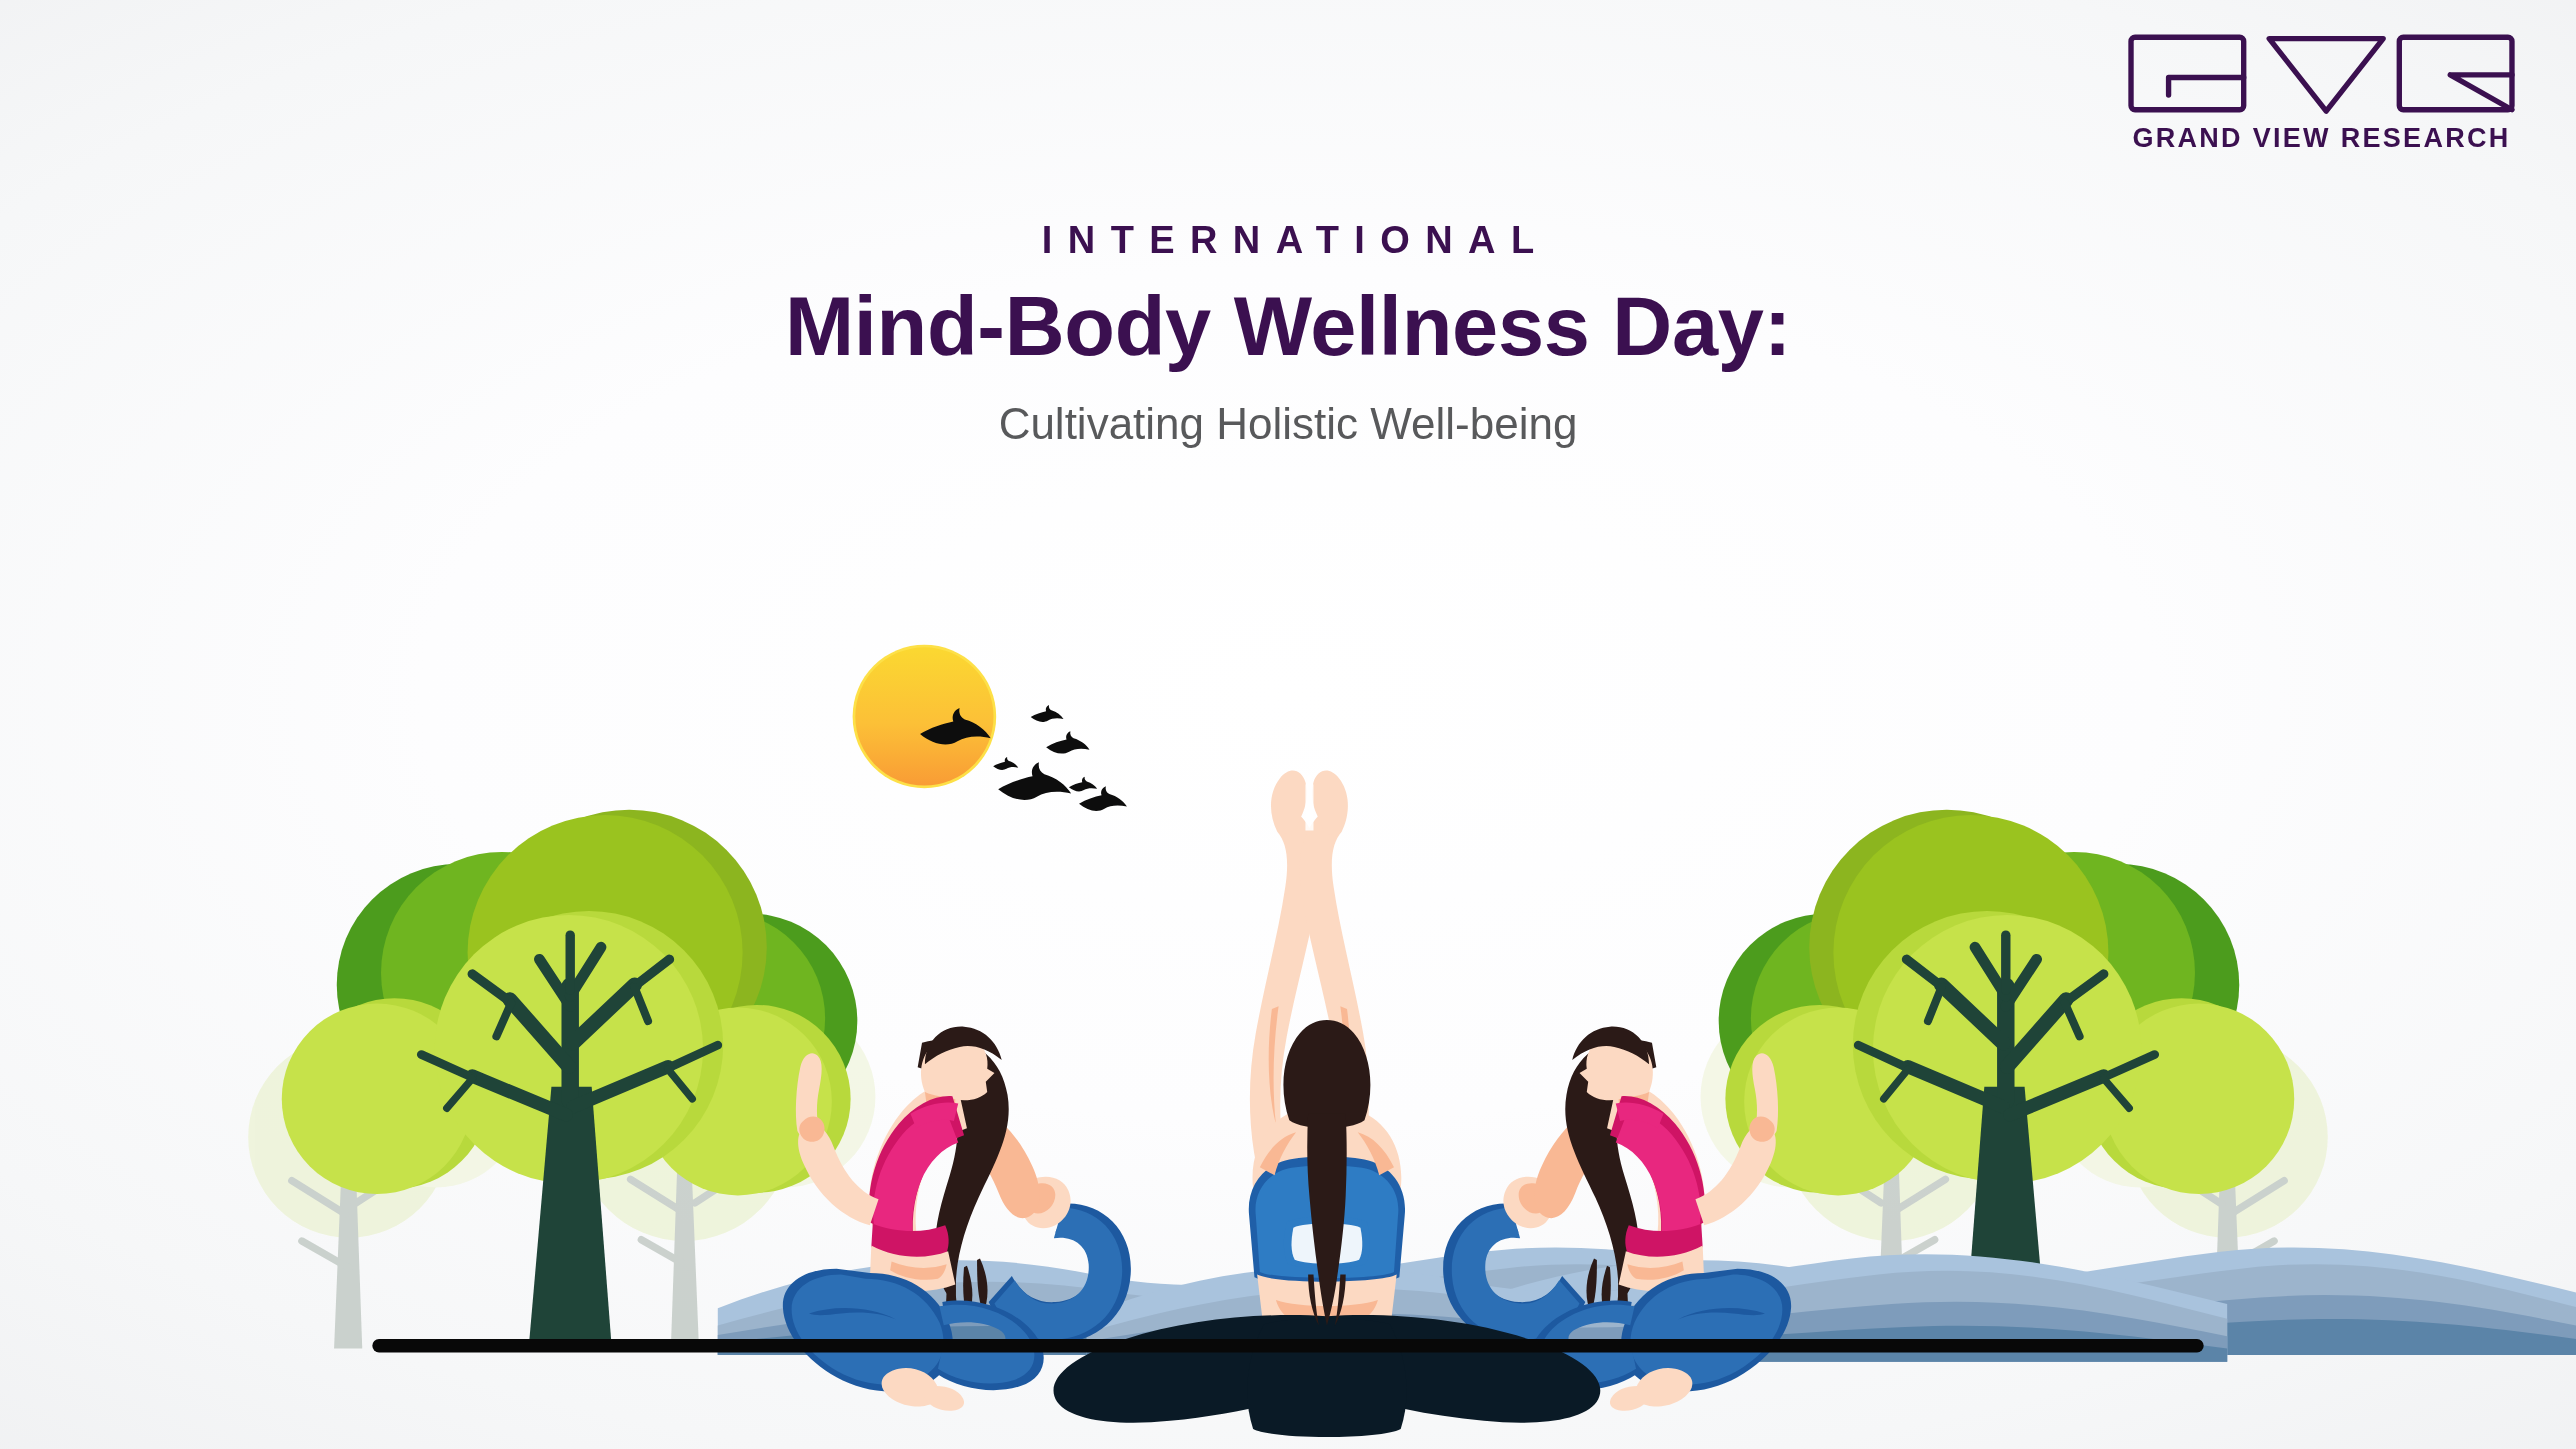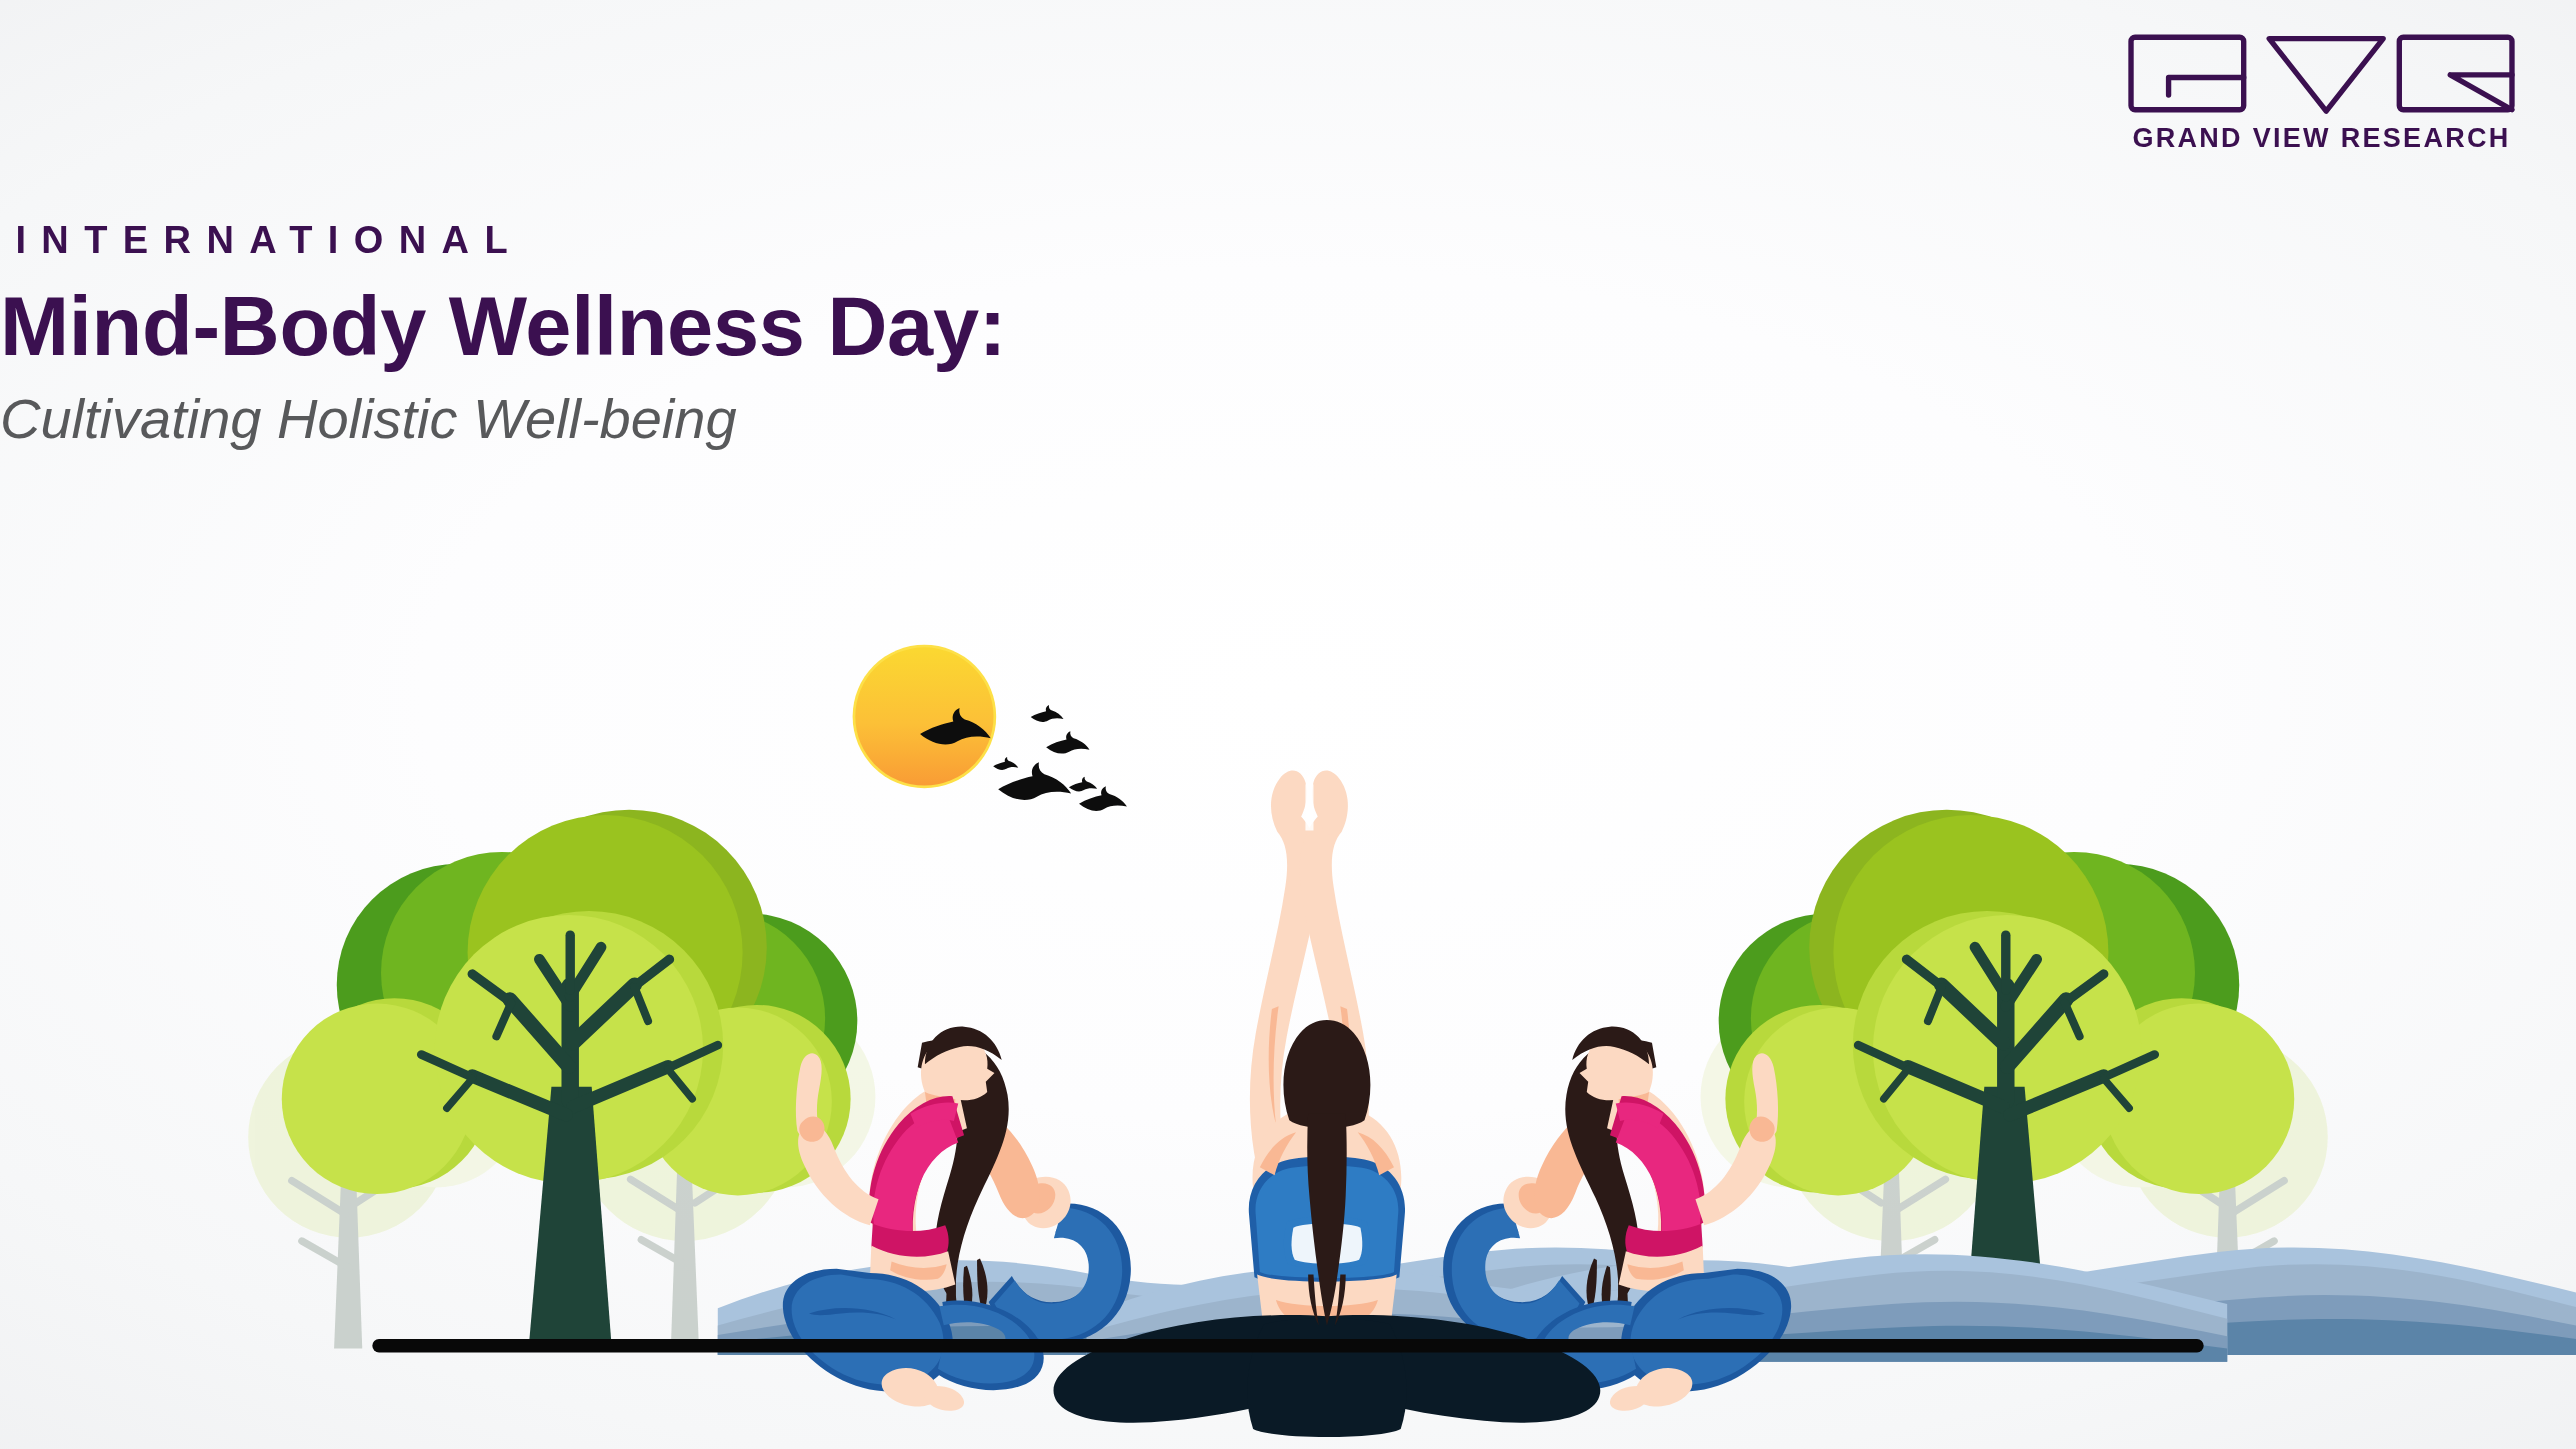--- a/index.html
+++ b/index.html
@@ -43,44 +43,44 @@
     white-space: nowrap;
     line-height: 1;
   }
 
   
   #headline {
     position: absolute;
     top: 221px;
     left: 0;
     width: 100%;
+    text-align: center;
   }
   #eyebrow {
     font-size: 38px;
     font-weight: 600;
     letter-spacing: 15.4px;
     text-indent: 15.4px;
     color: #3b1050;
     line-height: 1.05;
   }
   #title {
     margin-top: 23px;
     font-size: 83px;
     font-weight: 700;
     letter-spacing: -0.3px;
     color: #3b1050;
     line-height: 1.04;
   }
   #subtitle {
-    margin-top: 20px;
-    font-size: 56px;
+    margin-top: 31px;
+    font-size: 44px;
     font-weight: 400;
     color: #58595b;
     line-height: 1.05;
-    font-style: italic;
   }
 
   
   #scene {
     position: absolute;
     left: 0;
     top: 0;
     width: 2576px;
     height: 1449px;
   }

